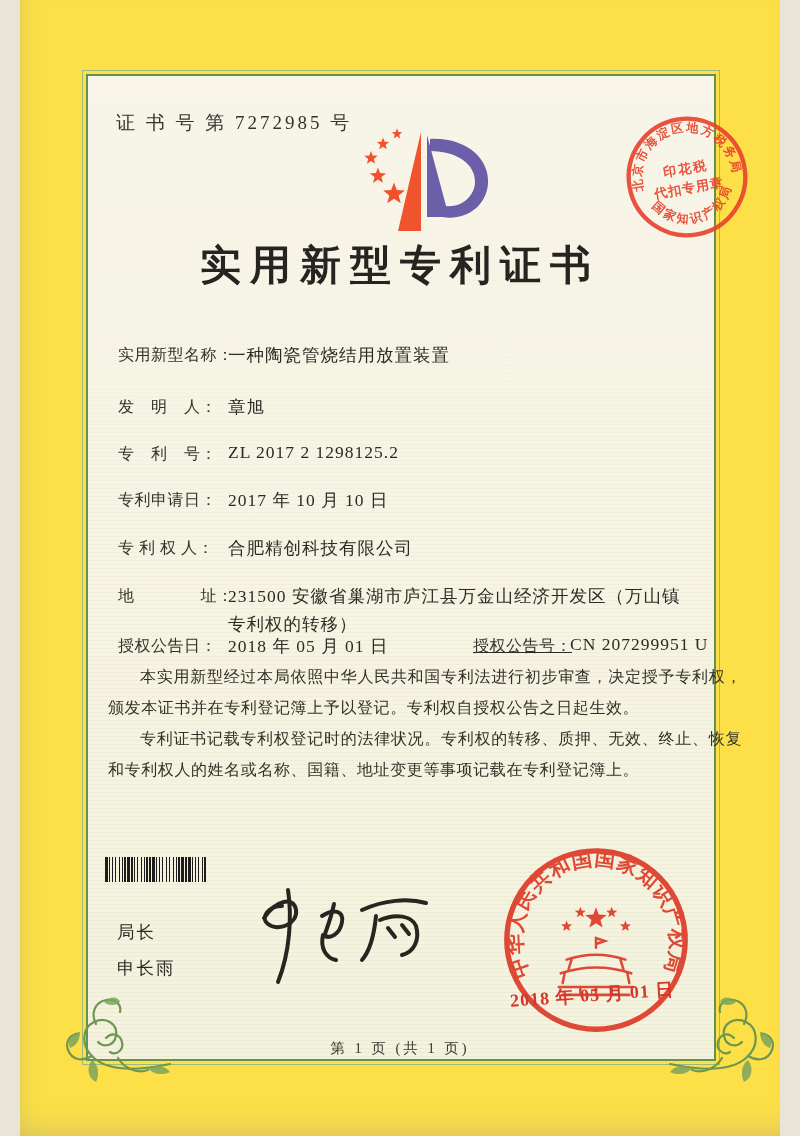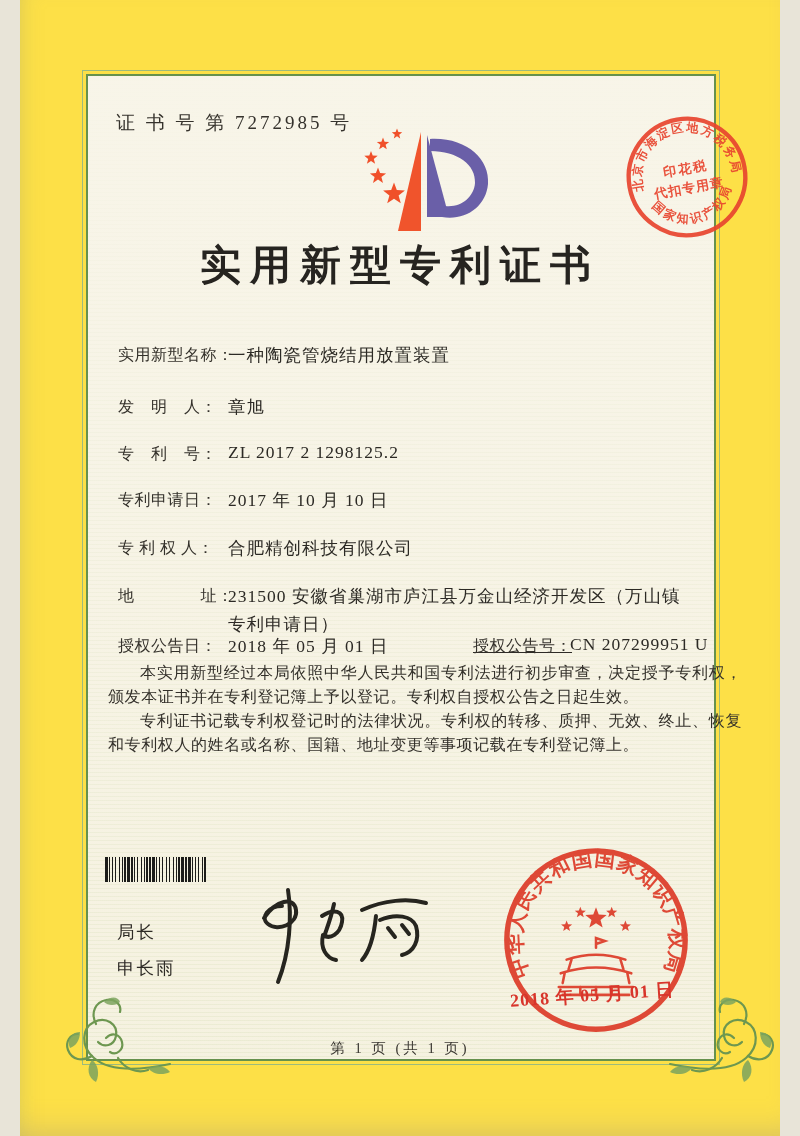--- a/index.html
+++ b/index.html
@@ -40,21 +40,21 @@
 
   .row{position:absolute;left:98px;font-size:16px;white-space:nowrap;}
   .row .lbl{letter-spacing:.5px;color:#34312b;}
   .val{position:absolute;left:110px;top:-2px;font-size:17.5px;letter-spacing:1px;color:#2c2a25;white-space:nowrap;}
   .addr2{position:absolute;left:208px;font-size:17.5px;letter-spacing:1px;white-space:nowrap;}
   .grant-no{left:453px;text-decoration:underline;}
   .grant-no .val{left:97px;}
 
   .body-text{position:absolute;left:88px;top:661px;width:634px;}
   .body-text p{
-    margin:0;text-indent:2em;font-size:16px;line-height:24px;
+    margin:0;text-indent:2em;font-size:16px;line-height:31px;
     letter-spacing:.6px;color:#33302a;text-align:justify;
   }
 
   .barcode{position:absolute;left:85px;top:857px;width:224px;height:25px;display:flex;overflow:hidden;}
   .barcode span{height:100%;flex:none;}
 
   .signer-title{position:absolute;left:97px;top:920px;font-size:17.5px;letter-spacing:2px;}
   .signer-name{position:absolute;left:97px;top:956px;font-size:17.5px;letter-spacing:2px;}
   .signature{position:absolute;left:216px;top:878px;width:200px;height:112px;}
 
@@ -155,21 +155,21 @@
     <span class="val">2017 年 10 月 10 日</span>
   </div>
   <div class="row" style="top:538px">
     <span class="lbl">专 利 权 人：</span>
     <span class="val">合肥精创科技有限公司</span>
   </div>
   <div class="row" style="top:586px">
     <span class="lbl">地　　　　址：</span>
     <span class="val">231500 安徽省巢湖市庐江县万金山经济开发区（万山镇</span>
   </div>
-  <div class="addr2" style="top:612px;left:208px;position:absolute;">专利申请日）</div>
+  <div class="addr2" style="top:612px;left:208px;position:absolute;">专利权的转移）</div>
   <div class="row" style="top:636px">
     <span class="lbl">授权公告日：</span>
     <span class="val">2018 年 05 月 01 日</span>
   </div>
   <div class="row grant-no" style="top:636px">
     <span class="lbl">授权公告号：</span>
     <span class="val">CN 207299951 U</span>
   </div>
 
   <div class="body-text">

